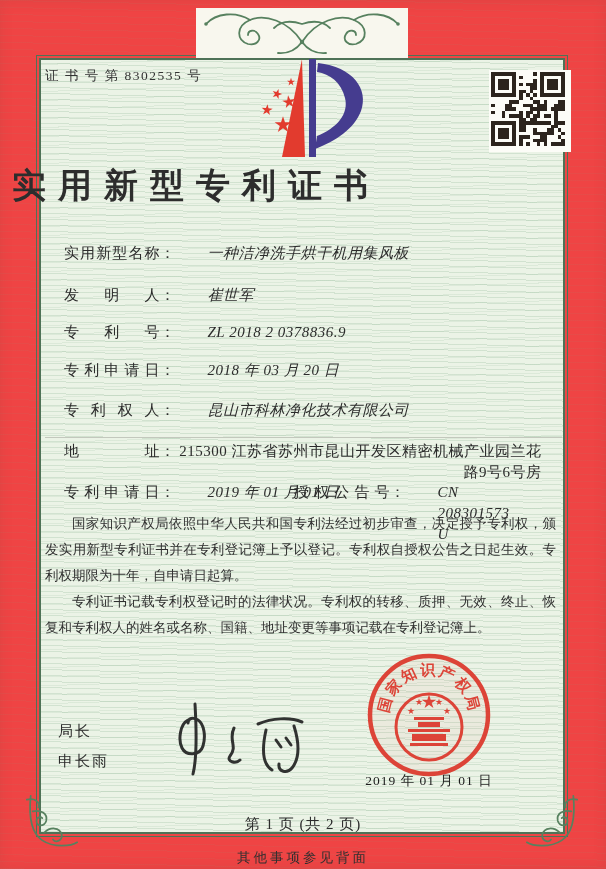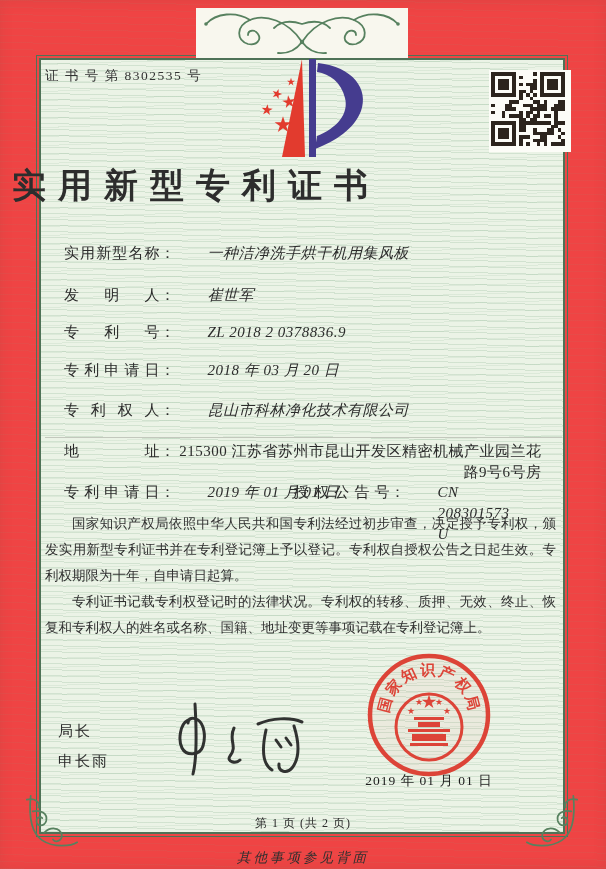--- a/index.html
+++ b/index.html
@@ -45,22 +45,22 @@
   .body-text{position:absolute;left:45px;right:50px;top:511px;font-size:13.5px;line-height:26px;
              text-align:justify;color:#303030;}
   .body-text p{margin:0;text-indent:2em;}
   
   .signer-title{position:absolute;left:58px;top:722px;font-size:15px;letter-spacing:2px;}
   .signer-name{position:absolute;left:58px;top:752px;font-size:15px;letter-spacing:2px;}
   .signature{position:absolute;left:158px;top:698px;width:150px;height:80px;}
   .seal{position:absolute;left:344px;top:630px;width:170px;height:170px;opacity:.93;}
   .seal-date{position:absolute;left:344px;top:772px;width:170px;text-align:center;
              font-size:13.5px;letter-spacing:1px;color:#1e1e1e;}
-  .page-info{position:absolute;left:0;right:0;top:815px;text-align:center;font-size:12px;letter-spacing:1px;}
-  .back-note{position:absolute;left:0;right:0;top:849px;text-align:center;font-size:13.5px;letter-spacing:3px;color:#2f2f2f;font-style:italic;}
+  .page-info{position:absolute;left:0;right:0;top:815px;text-align:center;font-size:15px;letter-spacing:1px;}
+  .back-note{position:absolute;left:0;right:0;top:849px;text-align:center;font-size:13.5px;letter-spacing:3px;color:#2f2f2f;}
   svg{display:block;}
 </style>
 </head>
 <body>
 
 <div class="page">
 
   <div class="frame">
     <div class="frame-inner"></div>
 

